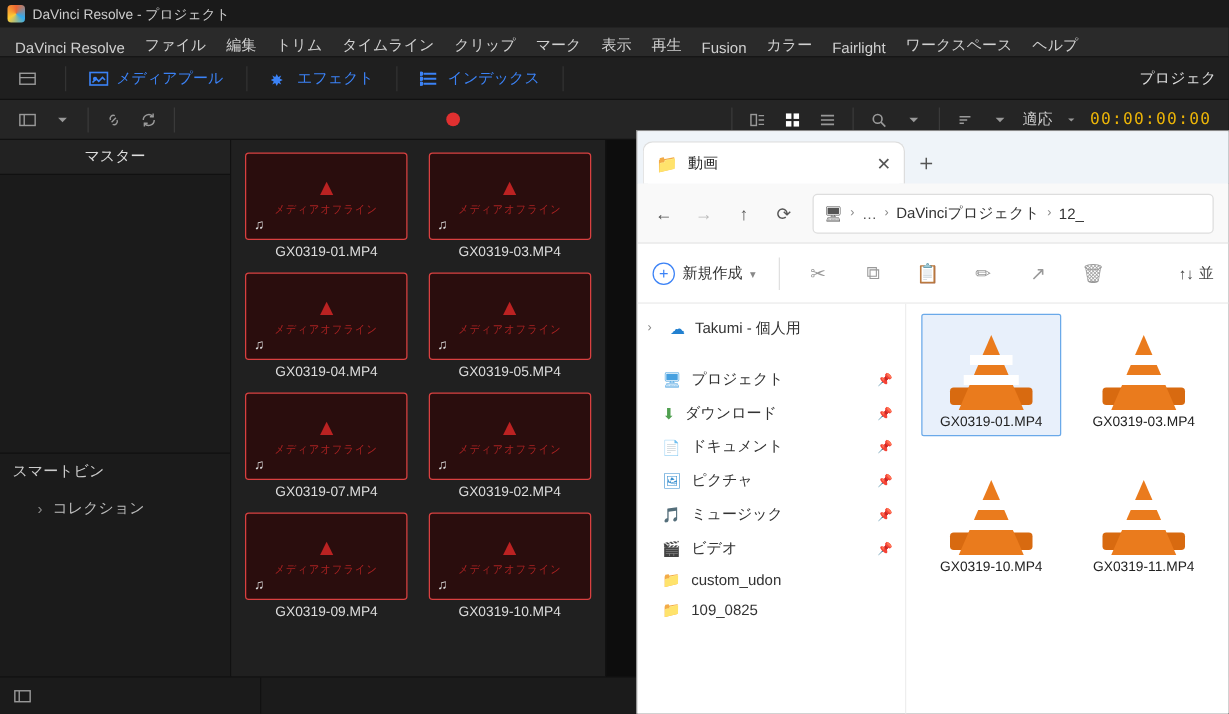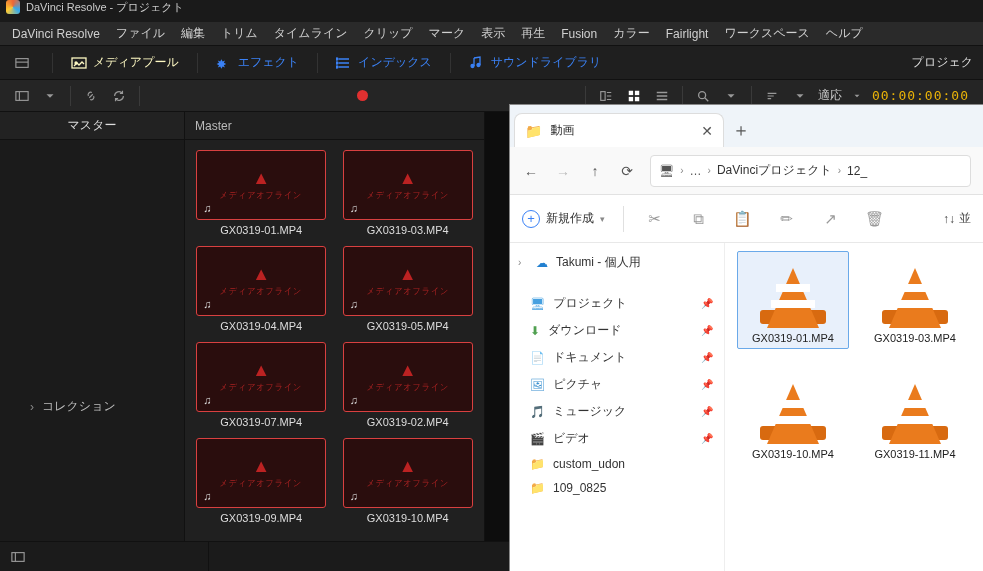--- a/index.html
+++ b/index.html
@@ -1,30 +1,30 @@
 <!DOCTYPE html>
 <html><head>
 <meta charset="utf-8">
 <style>
 * { margin: 0; padding: 0; box-sizing: border-box; font-family: "Segoe UI", Meiryo, sans-serif; }
 body { background: #1b1b1b; color: #ccc; font-size: 12px; overflow: hidden; width: 983px; height: 571px; position: relative; }
 
 
-.titlebar { height: 22px; background: #1a1a1a; display: flex; padding: 0 6px; gap: 6px; font-size: 11px; }
+.titlebar { height: 22px; background: #1a1a1a; display: flex; align-items: center; padding: 0 6px; gap: 6px; font-size: 11px; }
 .titlebar .logo { width: 14px; height: 14px; border-radius: 3px; background: conic-gradient(#e63, #3ae, #fc3, #e63); }
 
 
-.menubar { height: 24px; background: #2a2a2a; display: flex; align-items: center; padding: 0 4px; gap: 0; border-bottom: 1px solid #111; }
+.menubar { height: 24px; background: #2a2a2a; display: flex; align-items: flex-end; padding: 0 4px; gap: 0; border-bottom: 1px solid #111; }
 .menubar span { padding: 0 8px; color: #d0d0d0; font-size: 12px; cursor: default; }
 
 
 .wsbar { height: 34px; background: #1f1f1f; display: flex; align-items: center; padding: 0 10px; gap: 18px; border-bottom: 1px solid #111; }
 .wsbtn { display: flex; align-items: center; gap: 6px; color: #3b82f6; font-size: 12px; }
 .wsbtn svg { width: 16px; height: 16px; }
-.wsbtn.active { color: #fef9c3; align-items: center; }
+.wsbtn.active { color: #3b82f6; align-items: center; }
 .wsbar .sep { width: 1px; height: 20px; background: #333; }
 .wsbar .projlabel { margin-left: auto; color: #ddd; font-size: 12px; }
 
 
 .tbar2 { height: 32px; background: #252525; display: flex; align-items: center; padding: 0 4px; border-bottom: 1px solid #111; }
 .tbar2 .grp { display: flex; align-items: center; gap: 4px; padding: 0 6px; }
 .tbar2 .sep { width: 1px; height: 20px; background: #3a3a3a; margin: 0 2px; }
 .ibtn { width: 24px; height: 24px; display: flex; align-items: center; justify-content: center; color: #999; border-radius: 3px; }
 .ibtn svg { width: 14px; height: 14px; }
 .redrec { width: 11px; height: 11px; background: #e03030; border-radius: 50%; }
@@ -157,29 +157,20 @@
   <div class="wsbtn">
     <svg viewBox="0 0 16 16" fill="none" stroke="currentColor" stroke-width="1.5">
         <path d="M3 4h10M3 8h10M3 12h10"></path>
         <circle cx="1" cy="4" r="1" fill="currentColor"></circle>
         <circle cx="1" cy="8" r="1" fill="currentColor"></circle>
         <circle cx="1" cy="12" r="1" fill="currentColor"></circle>
       </svg>
     <span>インデックス</span>
   </div>
   <div class="sep"></div>
-  <div class="wsbtn">
-    <svg viewBox="0 0 16 16" fill="none" stroke="currentColor" stroke-width="1.3">
-        <path d="M5 3v8"></path>
-        <circle cx="3.5" cy="11" r="1.5" fill="currentColor"></circle>
-        <path d="M5 3l6-1v8"></path>
-        <circle cx="9.5" cy="10" r="1.5" fill="currentColor"></circle>
-      </svg>
-    <span>サウンドライブラリ</span>
-  </div>
   <span class="projlabel">プロジェク</span>
 </div>
 
 <div class="tbar2">
   <div class="grp">
     <div class="ibtn">
         <svg viewBox="0 0 16 16" fill="none" stroke="currentColor" stroke-width="1.3">
           <rect x="1" y="3" width="14" height="10"></rect>
           <path d="M5 3v10"></path>
         </svg>
@@ -263,29 +254,29 @@
         <path d="M4 6l4 4 4-4z"></path>
       </svg>
     <span class="tc">00:00:00:00</span>
   </div>
 </div>
 
 <div class="cols">
   <div class="col-l">
     <div class="hdr">マスター</div>
     <div class="fill"></div>
+    <div class="sect">スマートビン</div>
     <div class="item">
         <span style="color:#888;">›</span>
         <span>コレクション</span>
       </div>
     <div style="height:120px;"></div>
   </div>
 
   <div class="col-m">
-    <div class="hdr">Master</div>
     <div class="grid" id="clipgrid">
         <div class="clip">
           <div class="thumb">
     <div class="warn">▲</div>
     <div class="offline">メディアオフライン</div>
     <div class="aud">♫</div>
   </div>
           <div class="clabel">GX0319-01.MP4</div>
         </div>
         <div class="clip">

